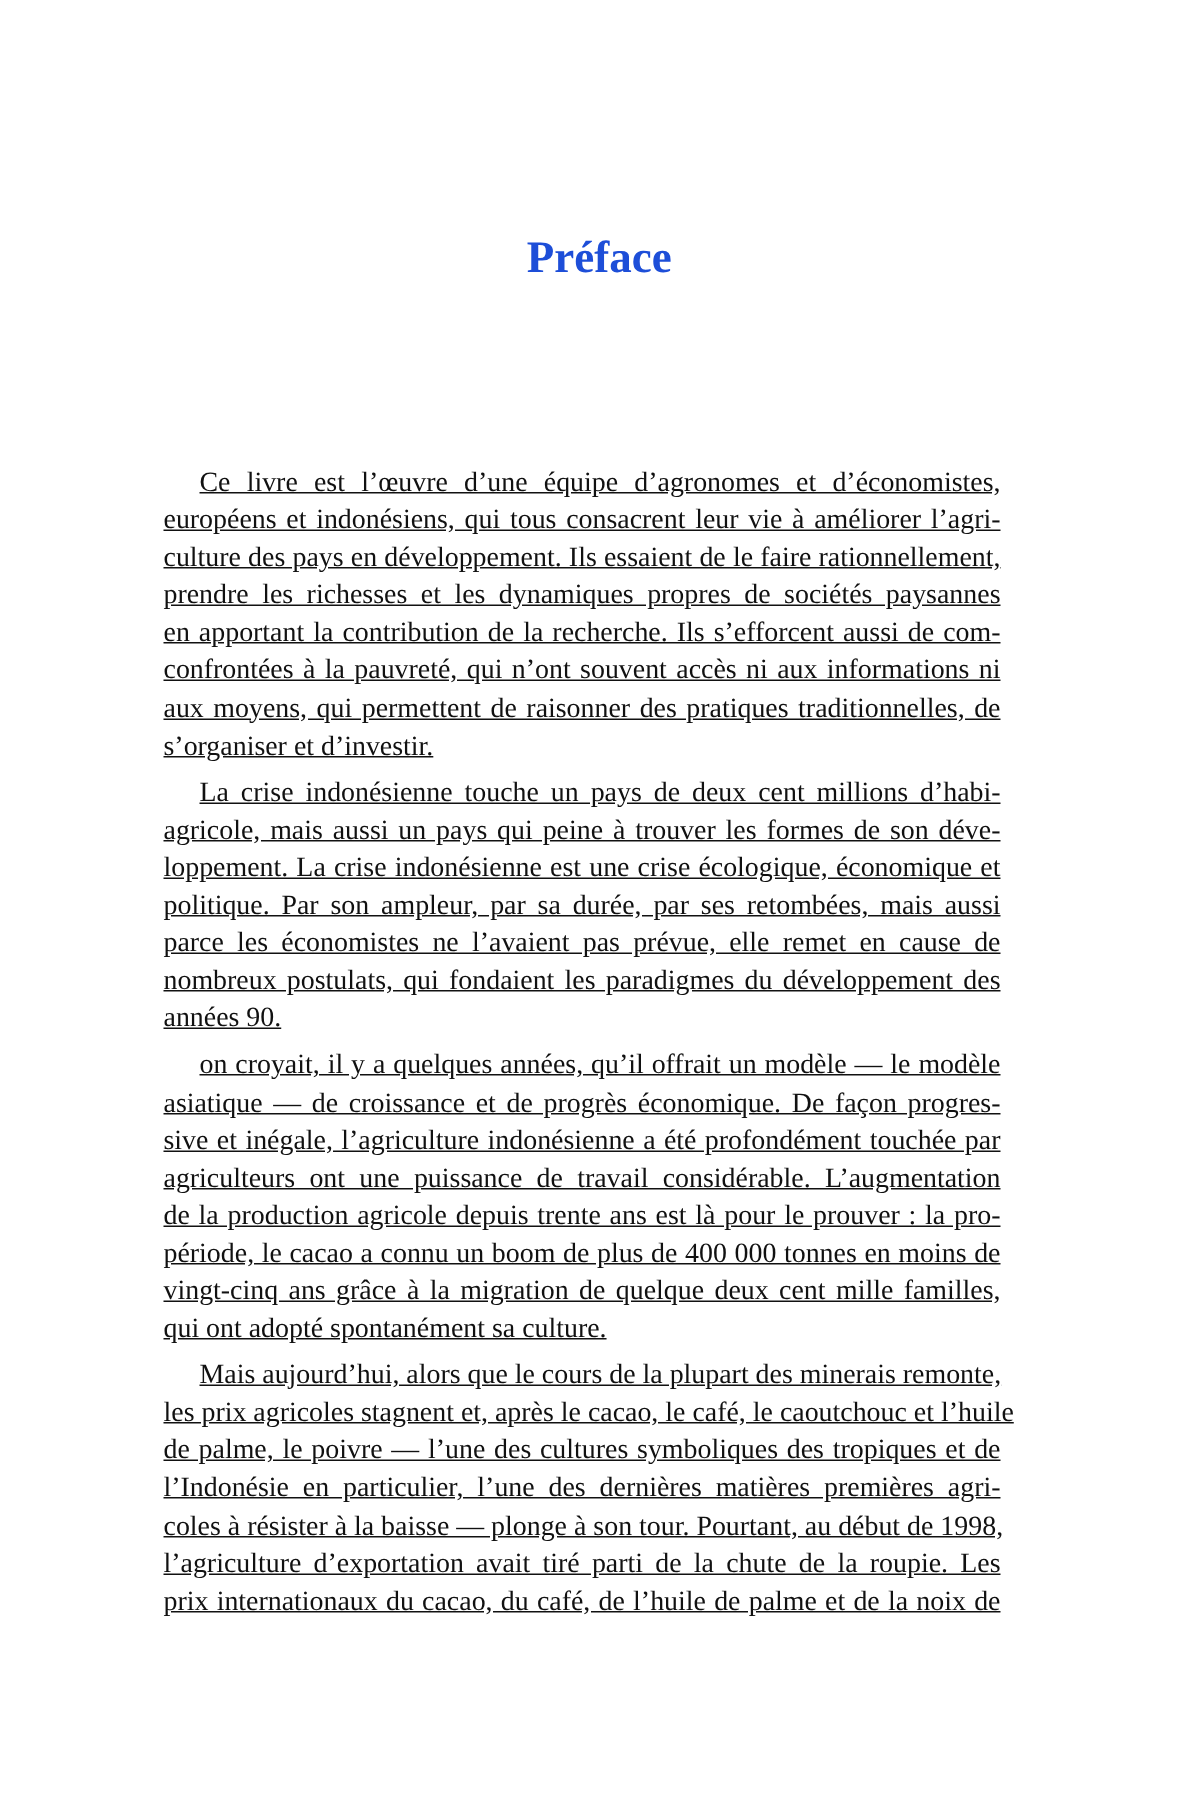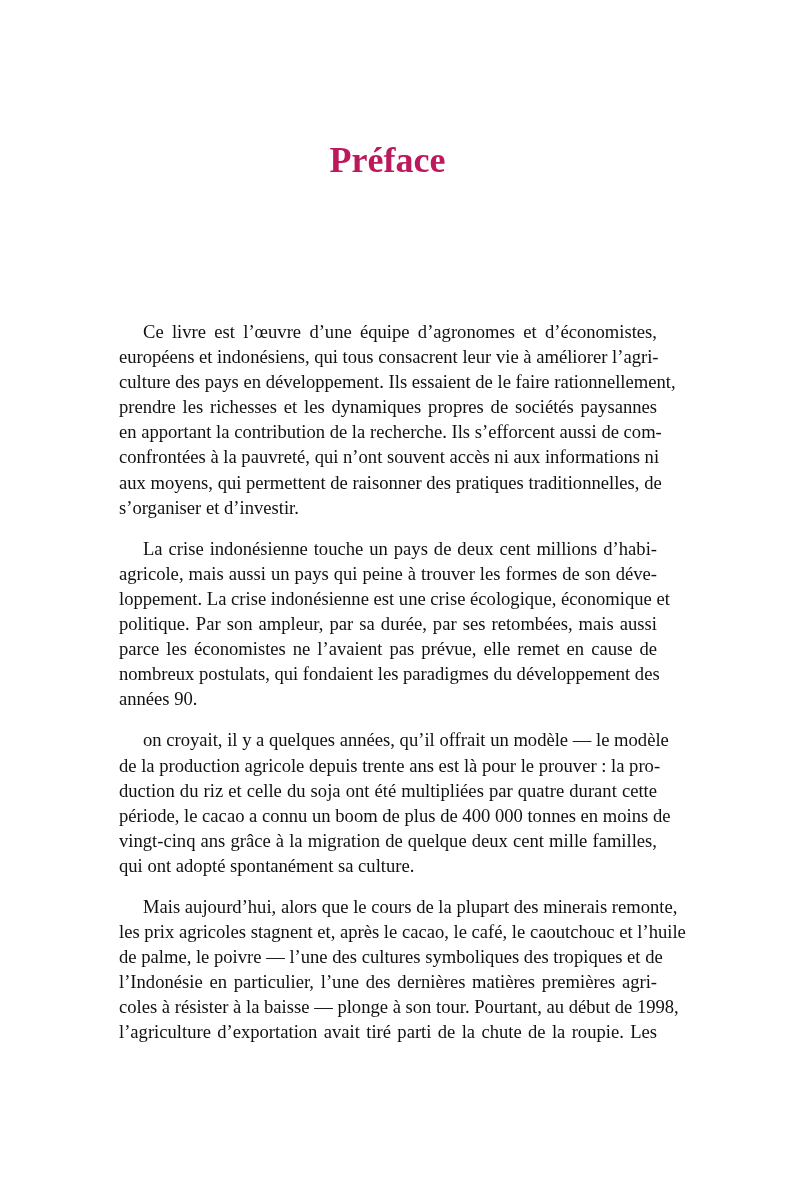--- a/index.html
+++ b/index.html
@@ -22,38 +22,39 @@
       width: 800px;
       height: 1200px;
     }
     .title {
       position: absolute;
       left: 0;
       width: 775px;
       top: 140px;
       text-align: center;
       font-weight: bold;
-      font-size: 36px;
+      font-size: 30px;
       line-height: 40px;
-      margin: 0;
-      color: #be185d;
+      margin: 12px;
+      color: #1d4ed8;
     }
     .body-text {
       position: absolute;
       left: 103px;
       top: 303px;
       width: 570px;
     }
     .para {
-      margin: 16px;
+      margin: 6px;
       font-size: 18.6px;
       line-height: 25.1px;
       text-align: justify;
       text-indent: 24px;
       hyphens: manual;
+      text-decoration: underline;
     }
     .line {
       display: block;
       text-align: justify;
       text-align-last: justify;
       white-space: nowrap;
       overflow: visible;
     }
     .line.last {
       text-align-last: left;
@@ -84,28 +85,31 @@
       <span class="line">La crise indonésienne touche un pays de deux cent millions d’habi-</span>
       <span class="line">agricole, mais aussi un pays qui peine à trouver les formes de son déve-</span>
       <span class="line">loppement. La crise indonésienne est une crise écologique, économique et</span>
       <span class="line">politique. Par son ampleur, par sa durée, par ses retombées, mais aussi</span>
       <span class="line">parce les économistes ne l’avaient pas prévue, elle remet en cause de</span>
       <span class="line">nombreux postulats, qui fondaient les paradigmes du développement des</span>
       <span class="line last">années 90.</span>
     </p>
     <p class="para">
       <span class="line">on croyait, il y a quelques années, qu’il offrait un modèle — le modèle</span>
+      <span class="line">asiatique — de croissance et de progrès économique. De façon progres-</span>
+      <span class="line">sive et inégale, l’agriculture indonésienne a été profondément touchée par</span>
+      <span class="line">agriculteurs ont une puissance de travail considérable. L’augmentation</span>
       <span class="line">de la production agricole depuis trente ans est là pour le prouver : la pro-</span>
-      <span class="line">duction du riz et celle du soja ont été multipliées par quatre durant cette</span>
       <span class="line">période, le cacao a connu un boom de plus de 400 000 tonnes en moins de</span>
       <span class="line">vingt-cinq ans grâce à la migration de quelque deux cent mille familles,</span>
       <span class="line last">qui ont adopté spontanément sa culture.</span>
     </p>
     <p class="para">
       <span class="line">Mais aujourd’hui, alors que le cours de la plupart des minerais remonte,</span>
       <span class="line">les prix agricoles stagnent et, après le cacao, le café, le caoutchouc et l’huile</span>
       <span class="line">de palme, le poivre — l’une des cultures symboliques des tropiques et de</span>
       <span class="line">l’Indonésie en particulier, l’une des dernières matières premières agri-</span>
       <span class="line">coles à résister à la baisse — plonge à son tour. Pourtant, au début de 1998,</span>
       <span class="line">l’agriculture d’exportation avait tiré parti de la chute de la roupie. Les</span>
+      <span class="line">prix internationaux du cacao, du café, de l’huile de palme et de la noix de</span>
     </p>
   </div>
 </div>
 
 </body></html>

